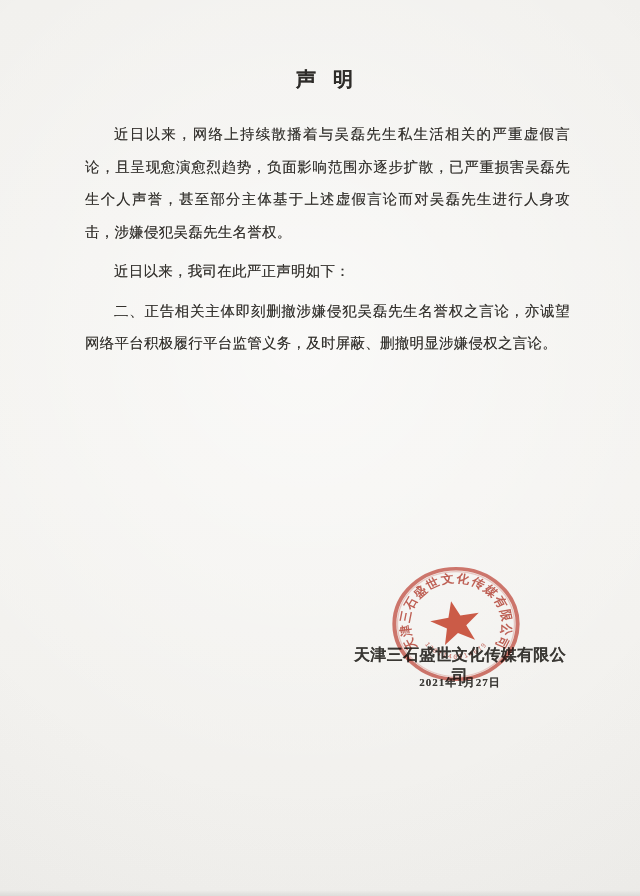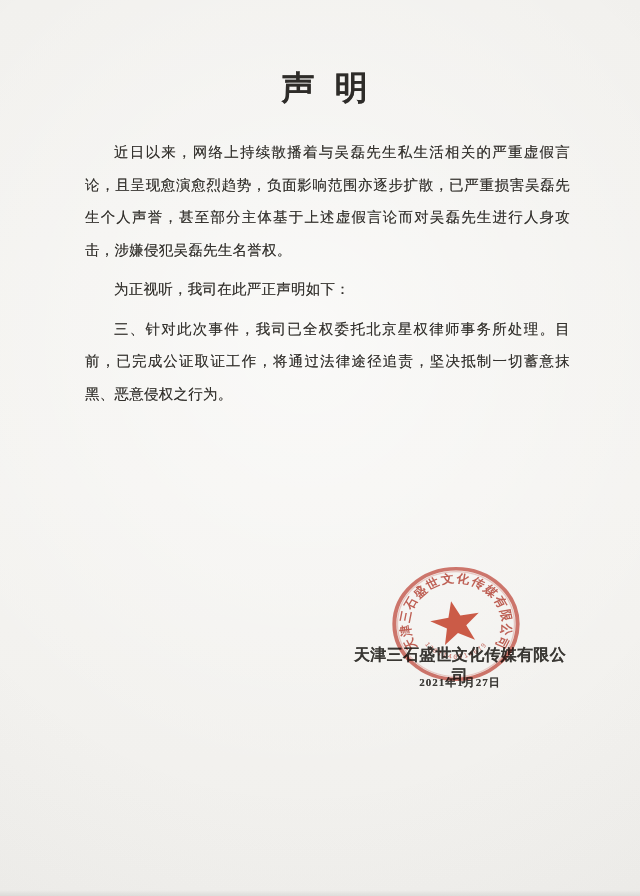--- a/index.html
+++ b/index.html
@@ -30,21 +30,21 @@
   .content {
     position: absolute;
     left: 85px;
     top: 0;
     width: 485px;
     color: #33312d;
   }
   .doc-title {
     margin: 66px 0 25px 0;
     text-align: center;
-    font-size: 33px;
+    font-size: 20px;
     font-weight: bold;
     letter-spacing: 6px;
     color: #2e2c29;
     text-shadow: 0 0 0.6px rgba(46,44,41,0.65);
   }
   .para {
     margin: 0 0 7px 0;
     font-size: 14.5px;
     line-height: 32.5px;
     letter-spacing: 0.25px;
@@ -97,22 +97,22 @@
 </style>
 </head>
 <body>
 
 <div class="page">
 
   <div class="content">
     <h1 class="doc-title">声 明</h1>
 
     <p class="para">近日以来，网络上持续散播着与吴磊先生私生活相关的严重虚假言论，且呈现愈演愈烈趋势，负面影响范围亦逐步扩散，已严重损害吴磊先生个人声誉，甚至部分主体基于上述虚假言论而对吴磊先生进行人身攻击，涉嫌侵犯吴磊先生名誉权。</p>
-    <p class="para">为正视听，我司在此严正声明如下：</p>
-    <p class="para">三、针对此次事件，我司已全权委托北京星权律师事务所处理。目前，已完成公证取证工作，将通过法律途径追责，坚决抵制一切蓄意抹黑、恶意侵权之行为。</p>
+    <p class="para">近日以来，我司在此严正声明如下：</p>
+    <p class="para">二、正告相关主体即刻删撤涉嫌侵犯吴磊先生名誉权之言论，亦诚望网络平台积极履行平台监管义务，及时屏蔽、删撤明显涉嫌侵权之言论。</p>
   </div>
 
   <div class="company-line">天津三石盛世文化传媒有限公司</div>
   <div class="date-line">2021年1月27日</div>
 
   <svg class="seal" viewBox="0 0 150 150" preserveAspectRatio="none" xmlns="http://www.w3.org/2000/svg">
     <defs>
       <path id="ringTextPath" d="M 32.4 104.8 A 52 52 0 1 1 117.6 104.8" fill="none"></path>
       <path id="digitsPath" d="M 41 102 A 43.5 43.5 0 0 0 109 102" fill="none"></path>
     </defs>

